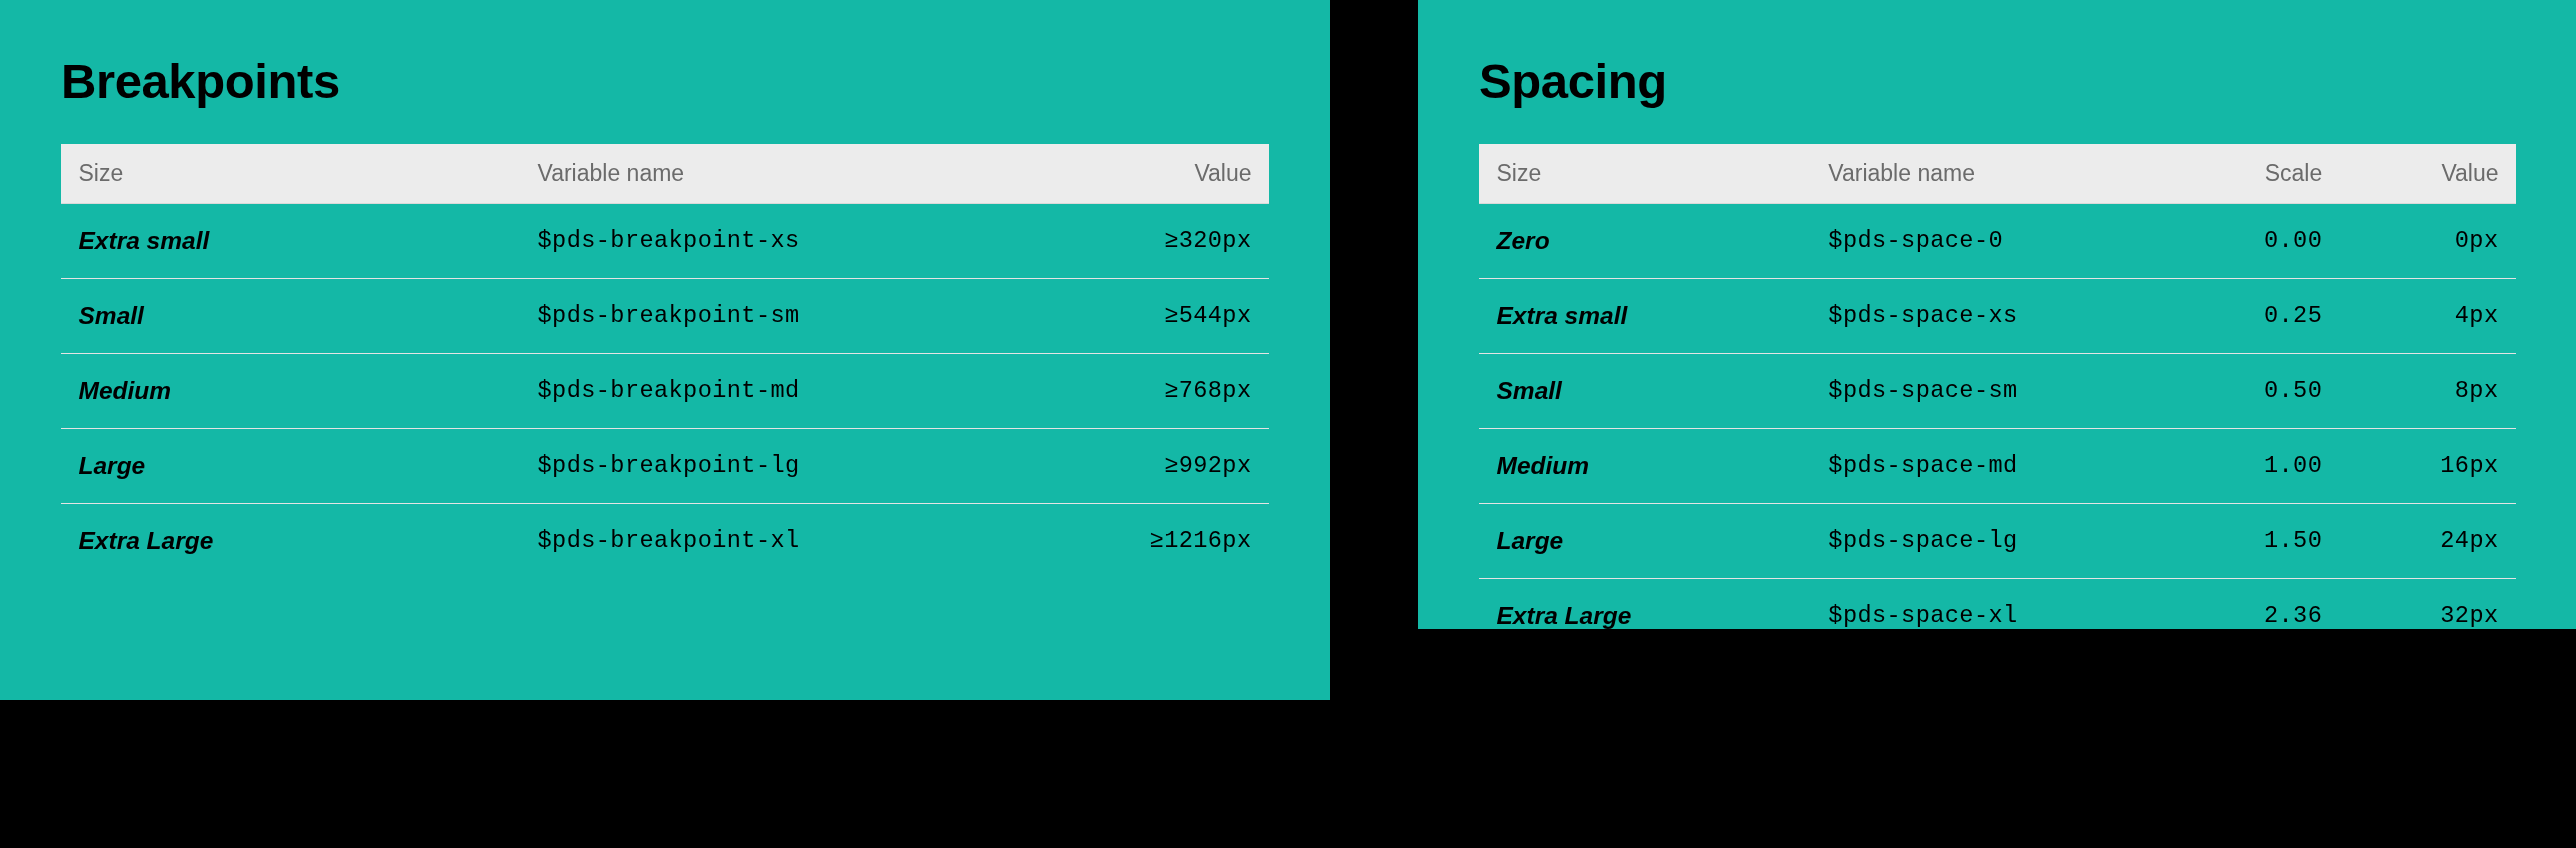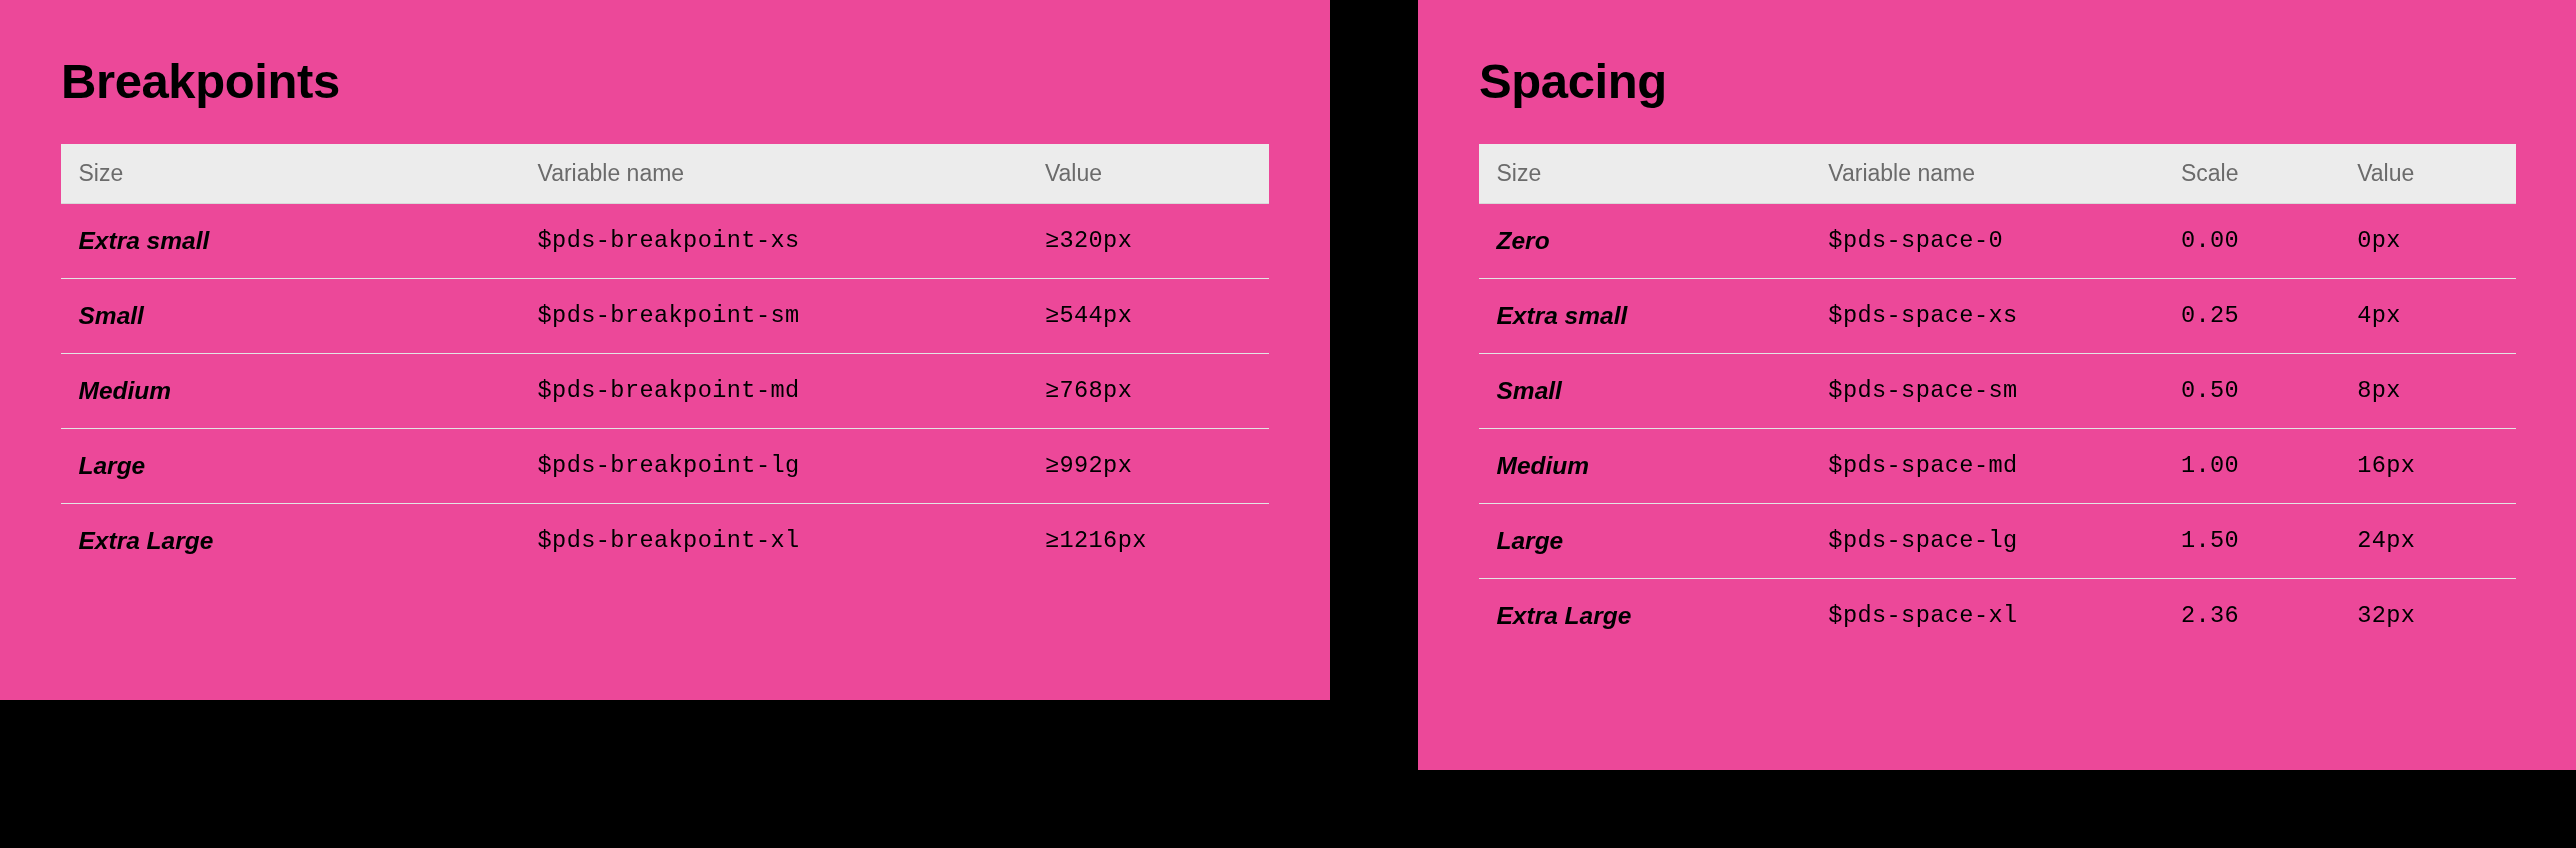--- a/index.html
+++ b/index.html
@@ -8,35 +8,35 @@
       box-sizing: border-box;
     }
     body {
       font-family: -apple-system, BlinkMacSystemFont, "Segoe UI", Helvetica, Arial, sans-serif;
       background: #000;
       width: 2576px;
       height: 849px;
       position: relative;
     }
     .panel {
-      background: #ec4899;
+      background: #14b8a6;
       position: absolute;
     }
     .panel-left {
       left: 0;
       top: 0;
       width: 1330px;
       height: 700px;
       padding: 53px 61px;
     }
     .panel-right {
       left: 1418px;
       top: 0;
       width: 1159px;
-      height: 770px;
+      height: 629px;
       padding: 53px 61px;
     }
     h1 {
       font-size: 49px;
       font-weight: 800;
       color: #000;
       margin-bottom: 35px;
       letter-spacing: -0.4px;
     }
     table {
@@ -49,21 +49,21 @@
     }
     th {
       text-align: left;
       font-weight: 400;
       color: #6b6b6b;
       font-size: 23px;
       padding: 15.8px 17.5px;
       border-bottom: 0.9px solid #d9d9d9;
     }
     th.right, td.right {
-      text-align: left;
+      text-align: right;
     }
     td {
       padding: 23px 17.5px;
       border-bottom: 0.9px solid #e4e4e4;
       font-size: 24.5px;
       color: #000;
     }
     tbody tr:last-child td {
       border-bottom: none;
     }

